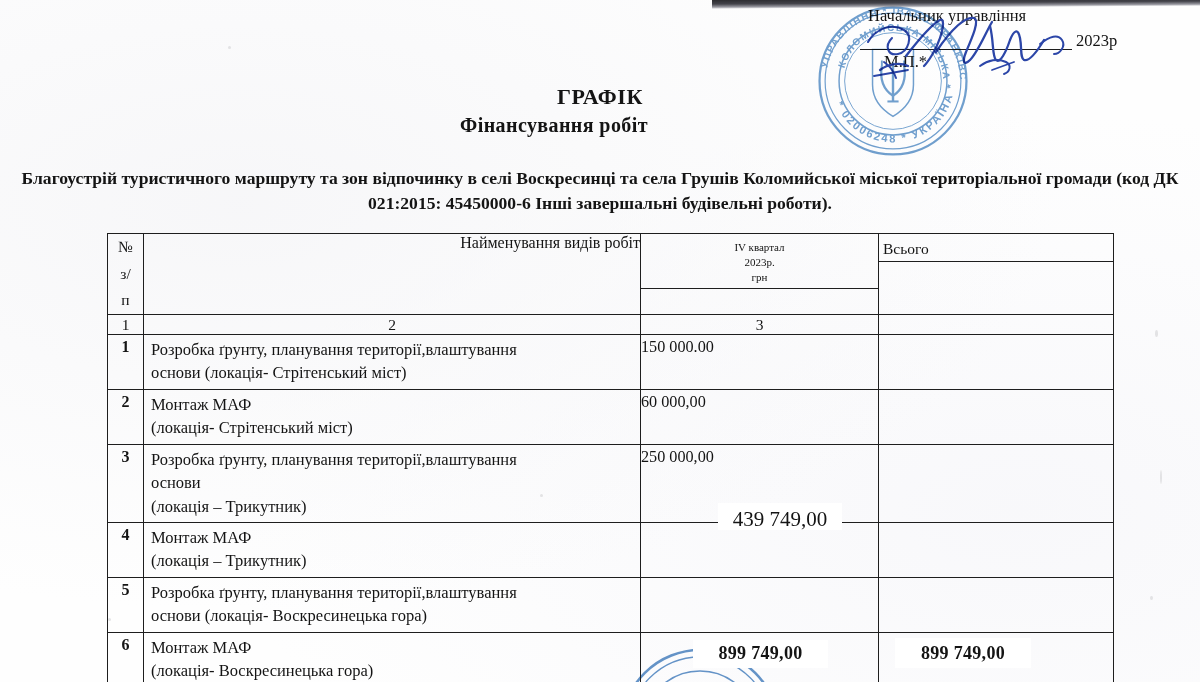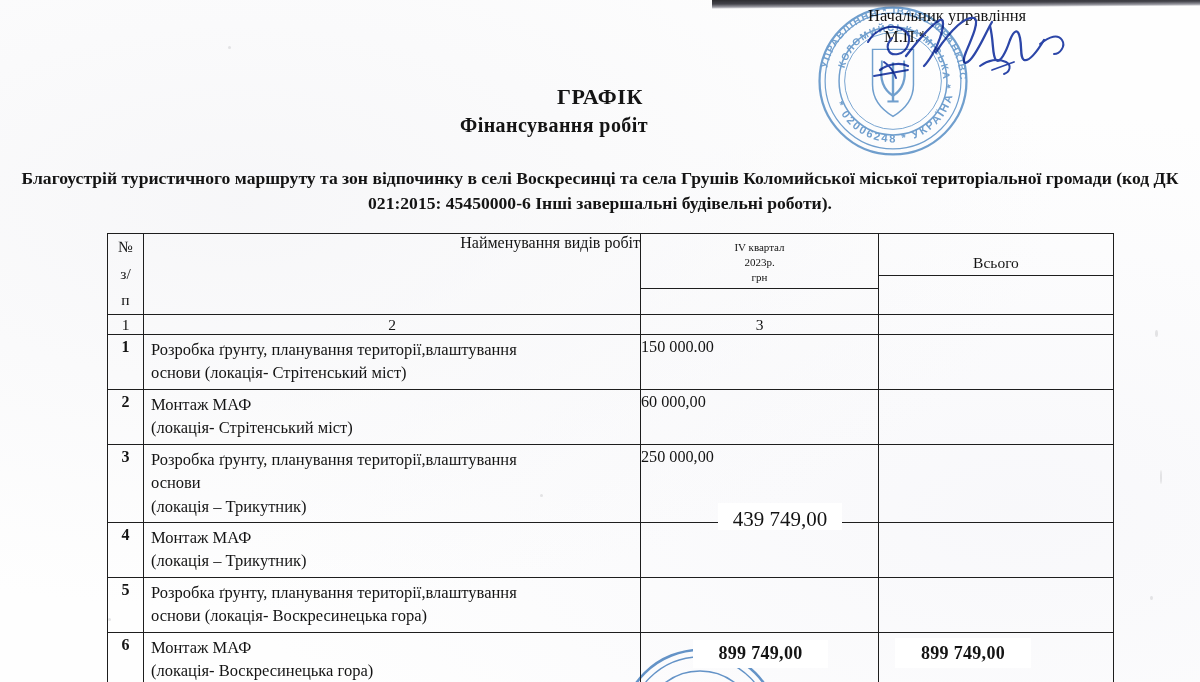--- a/index.html
+++ b/index.html
@@ -190,25 +190,24 @@
     line-height: 1.36;
     padding: 6px 4px 3px;
     border-bottom: 1.1px solid #1e1e1e;
   }
   .th-q4 .q4-pad { height: 22px; }
   .th-total {
     padding: 0;
     vertical-align: top;
   }
   .th-total .tot-label {
-    text-align: center;
+    text-align: left;
     font-size: 15.5px;
     padding: 6px 4px 3px;
     border-bottom: 1.1px solid #1e1e1e;
-    margin-top: 14px;
   }
   .th-total .tot-pad { height: 22px; }
 
   .numrow td {
     text-align: center;
     font-size: 15.5px;
     height: 19px;
     line-height: 19px;
     padding: 0;
   }
@@ -267,20 +266,24 @@
 
 <div class="page">
 
   <div class="paper-tint"></div>
   <div class="scan-edge-top"></div>
 
   <div class="sig-block">
     <span class="sig-role">Начальник управління</span>
 
 
+    <div class="sig-row">
+      <span class="sig-line line-b"></span>
+      <span class="sig-year">2023р</span>
+    </div>
 
     <span class="sig-mp">М.П.*</span>
   </div>
 
   <svg class="handsign" viewBox="0 0 260 82">
     <g fill="none" stroke="#2c46a8" stroke-linecap="round" stroke-linejoin="round">
       <path d="M6 34 C14 20, 30 15, 42 22 C52 28, 46 44, 36 46 C26 48, 22 38, 30 30" stroke-width="2.1"></path>
       <path d="M44 48 C58 30, 70 16, 78 12 C82 10, 82 18, 78 30 C74 42, 66 54, 62 58" stroke-width="2.3"></path>
       <path d="M74 44 C90 20, 104 8, 112 10 C118 12, 110 30, 104 44 C100 54, 102 58, 108 52 C116 44, 124 24, 130 14" stroke-width="2.3"></path>
       <path d="M128 18 C132 34, 130 48, 134 52 C138 56, 144 44, 148 32 C152 22, 156 20, 158 30 C160 40, 158 50, 162 52 C168 54, 176 42, 182 32" stroke-width="2.3"></path>

